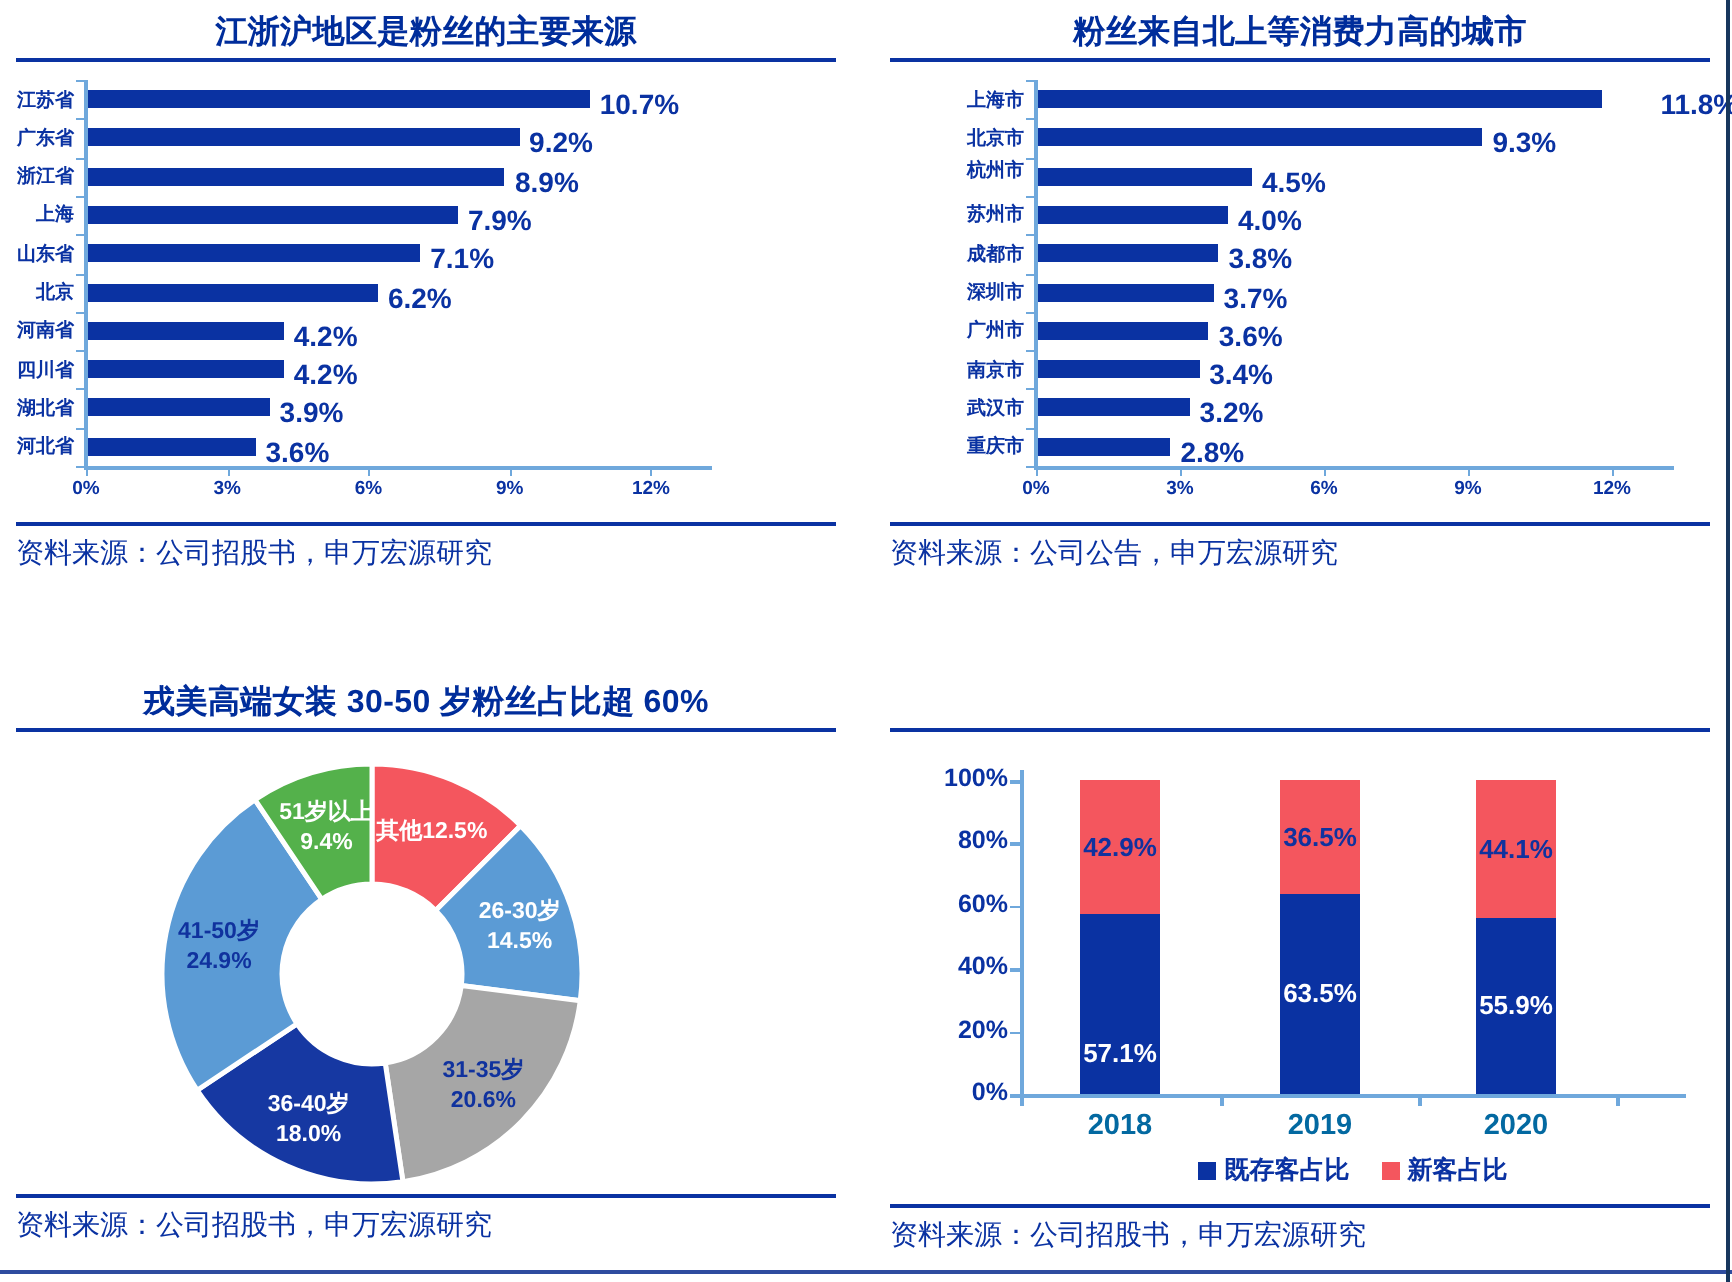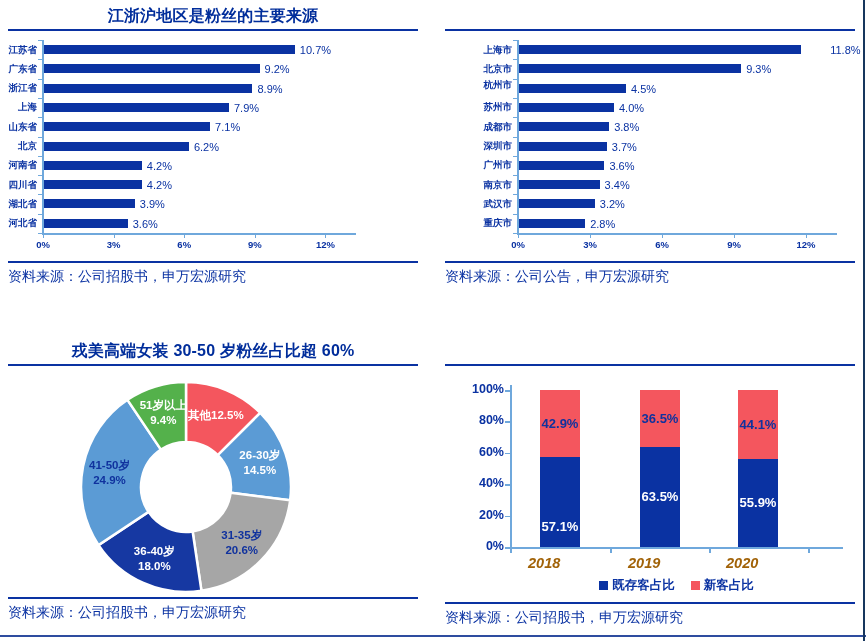--- a/index.html
+++ b/index.html
@@ -23,28 +23,28 @@
   .source{position:absolute;font-size:14px;color:#0A32A2;white-space:nowrap;}
   .panel-tl .source,.panel-bl .source{left:8px;}
   .panel-tr .source,.panel-br .source{left:12px;}
   .panel-tl .src-rule,.panel-tr .src-rule{top:261px;}
   .panel-tl .source,.panel-tr .source{top:268px;}
   .panel-bl .src-rule{top:262px;}  .panel-bl .source{top:269px;}
   .panel-br .src-rule{top:267px;}  .panel-br .source{top:274px;}
   .chart-area{position:absolute;left:0;top:0;width:433px;height:306px;}
   .hb-label{position:absolute;text-align:right;font-size:9.5px;font-weight:600;color:#0A32A2;white-space:nowrap;}
   .hb-bar{position:absolute;height:9px;}
-  .hb-val{position:absolute;font-size:11px;font-weight:400;color:#0A32A2;white-space:nowrap;}
+  .hb-val{position:absolute;font-size:14px;font-weight:700;color:#0A32A2;white-space:nowrap;}
   .axis-line{position:absolute;background:#6FA8DC;}
   .tick{position:absolute;background:#6FA8DC;}
   .x-ticklabel{position:absolute;width:40px;text-align:center;font-size:9.5px;font-weight:700;color:#0A32A2;}
   .sv-yticklabel{position:absolute;width:46px;text-align:right;font-size:12.5px;font-weight:700;color:#0A32A2;}
   .sv-seg{position:absolute;}
   .sv-seglabel{position:absolute;width:64px;text-align:center;font-size:13px;font-weight:700;white-space:nowrap;}
-  .sv-year{position:absolute;width:64px;font-size:14.5px;font-weight:700;color:#a16207;font-style:italic;}
+  .sv-year{position:absolute;width:64px;text-align:center;font-size:14.5px;font-weight:700;color:#0369a1;}
   .legend{position:absolute;display:flex;justify-content:center;align-items:center;gap:16px;}
   .legend-item{display:flex;align-items:center;gap:4px;}
   .legend-swatch{width:9px;height:9px;display:inline-block;}
   .legend-label{font-size:12.5px;font-weight:700;color:#0A32A2;white-space:nowrap;}
   .bottom-rule{position:absolute;left:0;top:635px;width:866px;height:2px;background:#2E4C9F;}
   .right-border{position:absolute;left:863px;top:0;width:2px;height:641px;background:#17365D;}
   svg text{font-family:"Liberation Sans","DejaVu Sans",sans-serif;}
 </style>
 </head>
 <body>
@@ -107,20 +107,21 @@
         <div class="tick" style="left: 254.846px; top: 234px; width: 1px; height: 4px;"></div>
         <div class="x-ticklabel" style="left: 234.846px; top: 239px;">9%</div>
         <div class="tick" style="left: 325.462px; top: 234px; width: 1px; height: 4px;"></div>
         <div class="x-ticklabel" style="left: 305.462px; top: 239px;">12%</div>
       </div>
     <div class="src-rule"></div>
     <div class="source">资料来源：公司招股书，申万宏源研究</div>
   </section>
 
   <section class="panel panel-tr">
+    <h2 class="chart-title">粉丝来自北上等消费力高的城市</h2>
     <div class="title-rule"></div>
     <div class="chart-area" id="c1">
         <div class="hb-label" style="left: 0px; top: 43.5px; width: 79px;">上海市</div>
         <div class="hb-bar" style="left: 85px; top: 45px; width: 283.2px; background: rgb(10, 50, 162);"></div>
         <div class="hb-val" style="left: 373.2px; top: 44px; margin-left: 24px;">11.8%</div>
         <div class="hb-label" style="left: 0px; top: 62.8px; width: 79px;">北京市</div>
         <div class="hb-bar" style="left: 85px; top: 64.3px; width: 223.2px; background: rgb(10, 50, 162);"></div>
         <div class="hb-val" style="left: 313.2px; top: 63.3px;">9.3%</div>
         <div class="hb-label" style="left: 0px; top: 69px; width: 79px; margin-top: 10px;">杭州市</div>
         <div class="hb-bar" style="left: 85px; top: 83.6px; width: 108px; background: rgb(10, 50, 162);"></div>

